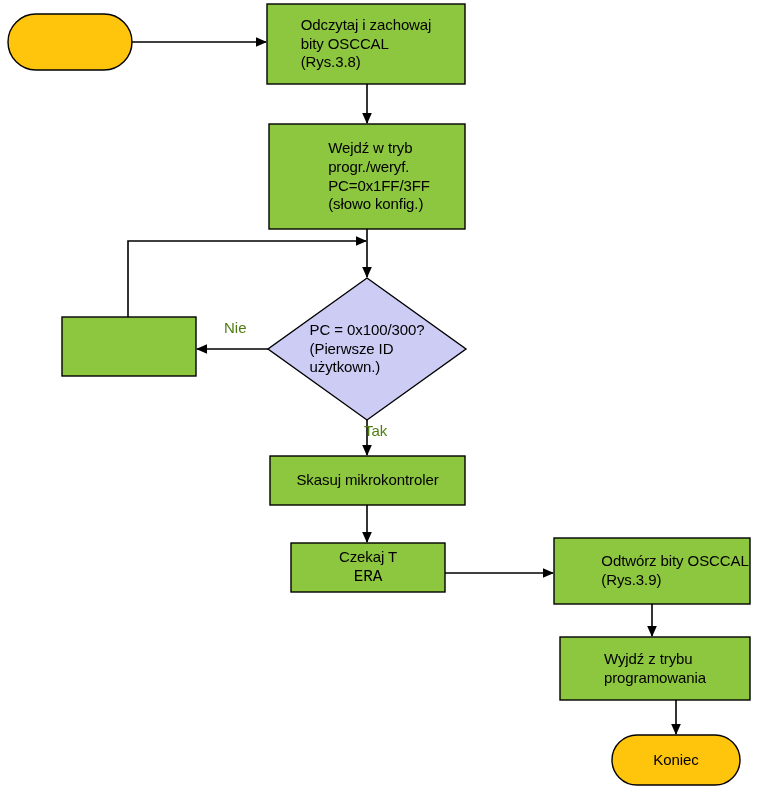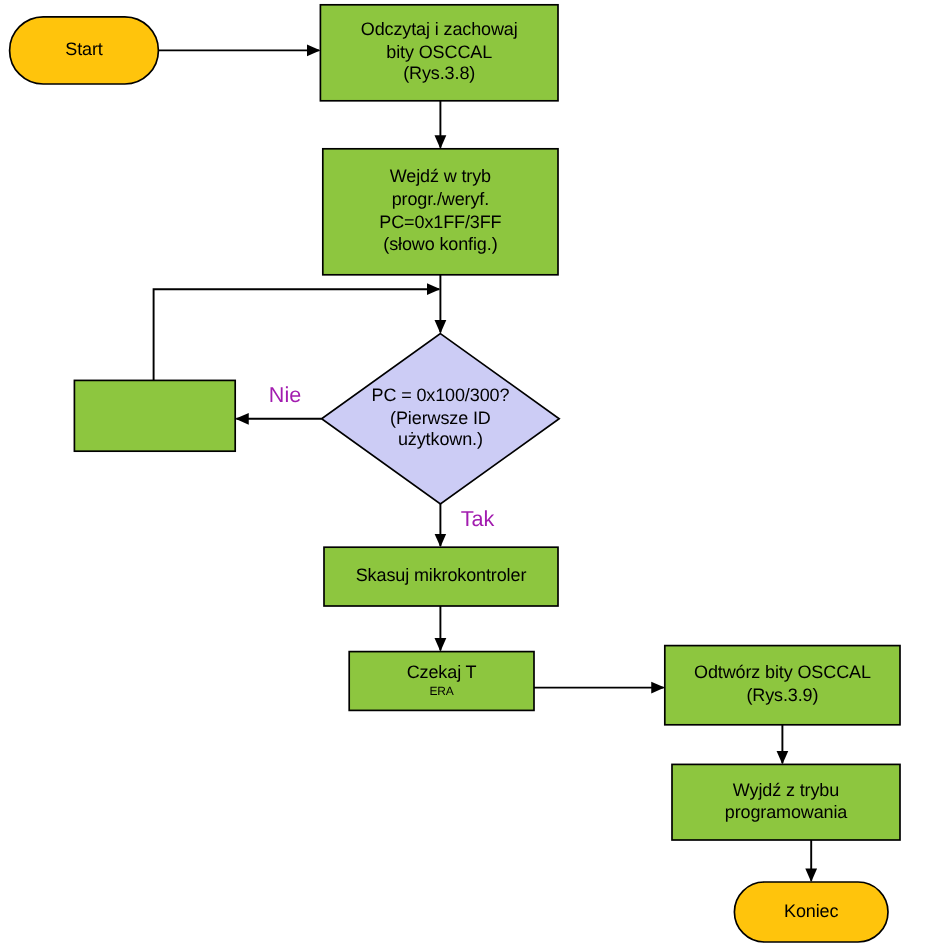--- a/index.html
+++ b/index.html
@@ -22,39 +22,39 @@
     top: 0;
     left: 0;
     width: 782px;
     height: 793px;
   }
   .node-label {
     position: absolute;
     display: flex;
     align-items: center;
     justify-content: center;
-    text-align: center;
     color: #000000;
     font-family: "Liberation Sans", sans-serif;
     font-size: 15px;
     line-height: 1.26;
     white-space: pre-line;
     pointer-events: none;
     letter-spacing: -0.1px;
   }
   .edge-label {
     position: absolute;
-    color: #a21caf;
+    color: #4d7c0f;
     font-family: "Liberation Sans", sans-serif;
-    font-size: 18px;
+    font-size: 15px;
     line-height: 1;
     white-space: nowrap;
   }
   .smallcaps-tail {
-    font-size: 10px;
+    font-size: 16px;
+    font-family: Liberation Mono, monospace;
   }
 </style>
 </head>
 <body>
 
 <div id="canvas">
 
   <svg id="flow-svg" viewBox="0 0 782 793" xmlns="http://www.w3.org/2000/svg">
     <defs>
       <marker id="arrow" viewBox="0 0 10 10" refX="9.2" refY="5" markerWidth="7" markerHeight="7" orient="auto-start-reverse">
@@ -96,47 +96,46 @@
 
     <line x1="367" y1="505" x2="367" y2="542" stroke="#000000" stroke-width="1.6" marker-end="url(#arrow)"></line>
 
     <line x1="445" y1="573" x2="553" y2="573" stroke="#000000" stroke-width="1.6" marker-end="url(#arrow)"></line>
 
     <line x1="652" y1="604" x2="652" y2="636" stroke="#000000" stroke-width="1.6" marker-end="url(#arrow)"></line>
 
     <line x1="676" y1="700" x2="676" y2="734" stroke="#000000" stroke-width="1.6" marker-end="url(#arrow)"></line>
   </svg>
 
-  <div class="node-label" style="left:8px; top:14px; width:124px; height:56px;">Start</div>
 
   <div class="node-label" style="left:267px; top:4px; width:198px; height:80px;">Odczytaj i zachowaj
 bity OSCCAL
 (Rys.3.8)</div>
 
-  <div class="node-label" style="left:269px; top:124px; width:196px; height:105px;">Wejdź w tryb
+  <div class="node-label" style="left:269px; top:124px; width:196px; height:105px;padding-left:12px;">Wejdź w tryb
 progr./weryf.
 PC=0x1FF/3FF
 (słowo konfig.)</div>
 
 
   <div class="node-label" style="left:268px; top:300px; width:198px; height:98px;">PC = 0x100/300?
 (Pierwsze ID
 użytkown.)</div>
 
   <div class="node-label" style="left:270px; top:456px; width:195px; height:49px;border-radius:17px;">Skasuj mikrokontroler</div>
 
   <div class="node-label" style="left:291px; top:543px; width:154px; height:49px;flex-direction:column;">
     <span>Czekaj T</span><span class="smallcaps-tail">ERA</span>
   </div>
 
-  <div class="node-label" style="left:554px; top:538px; width:196px; height:66px;">Odtwórz bity OSCCAL
+  <div class="node-label" style="left:577px; top:538px; width:196px; height:66px;">Odtwórz bity OSCCAL
 (Rys.3.9)</div>
 
   <div class="node-label" style="left:612px; top:735px; width:128px; height:50px;">Koniec</div>
 
   <div class="node-label" style="left:560px; top:637px; width:190px; height:63px;">Wyjdź z trybu
 programowania</div>
 
   <div class="edge-label" style="left:224px; top:320px;">Nie</div>
 
-  <div class="edge-label" style="left:384px; top:423px;">Tak</div>
+  <div class="edge-label" style="left:364px; top:423px;">Tak</div>
 
 </div>
 
 </body></html>

